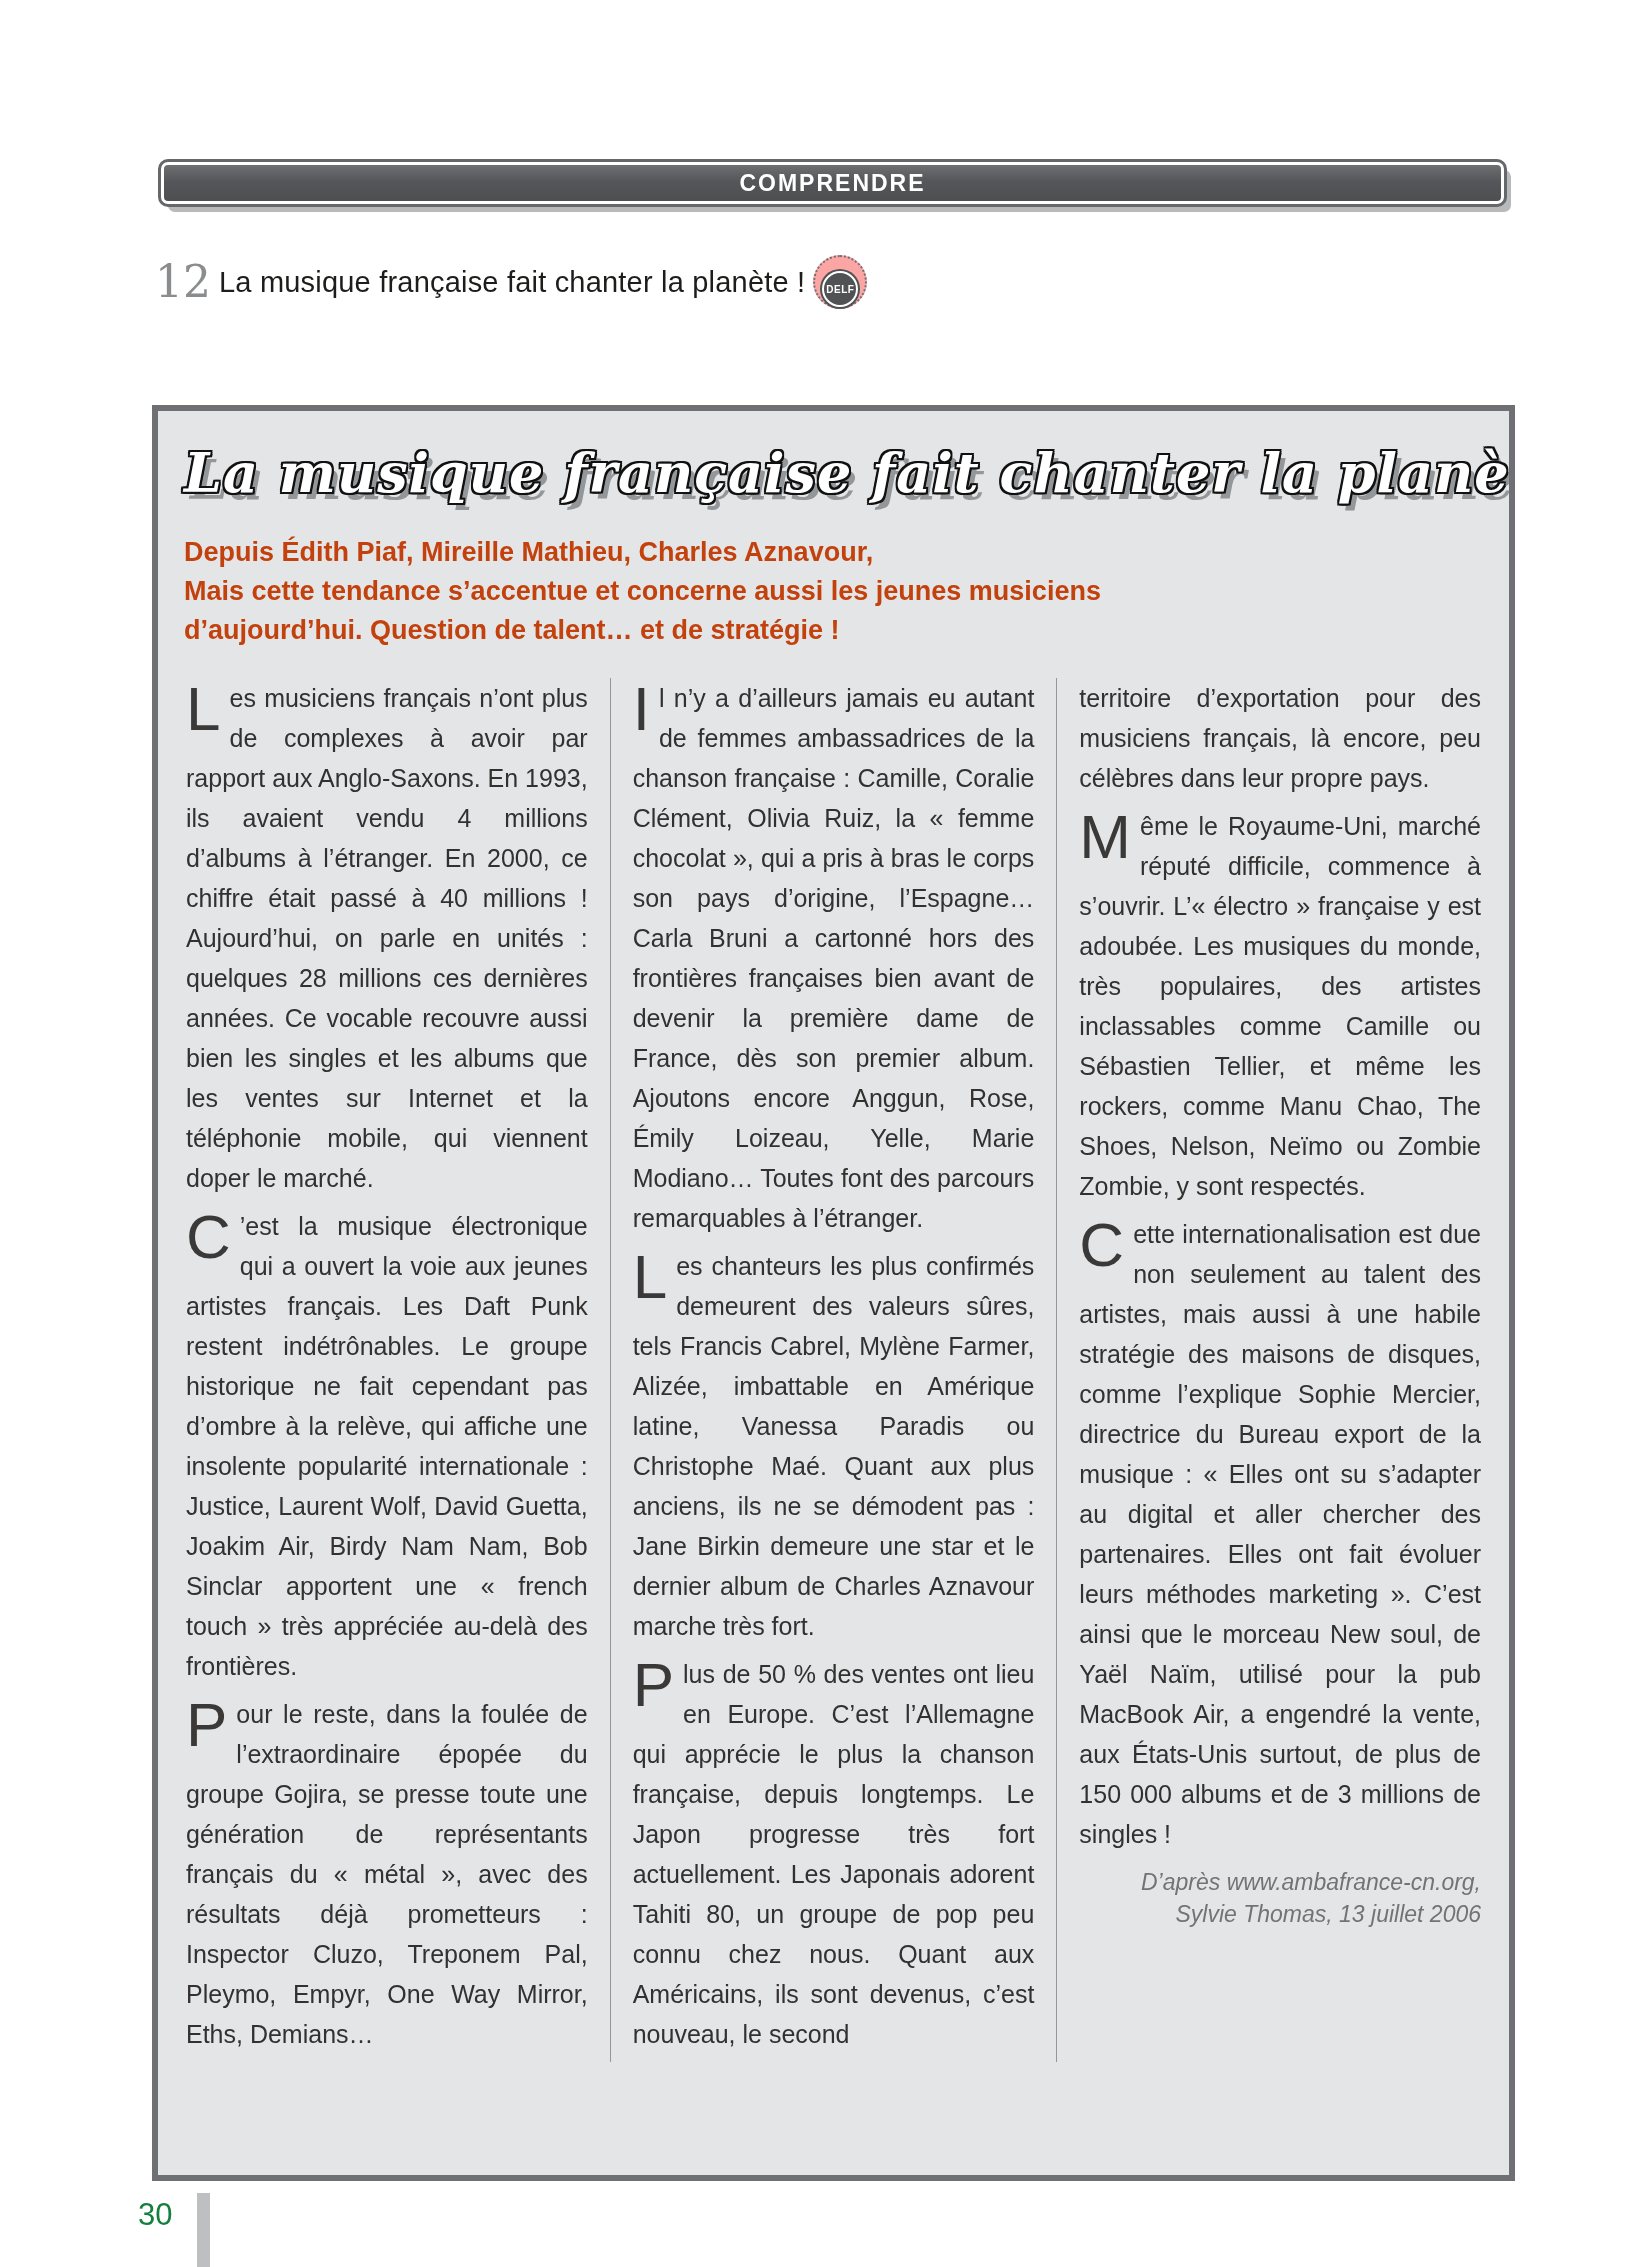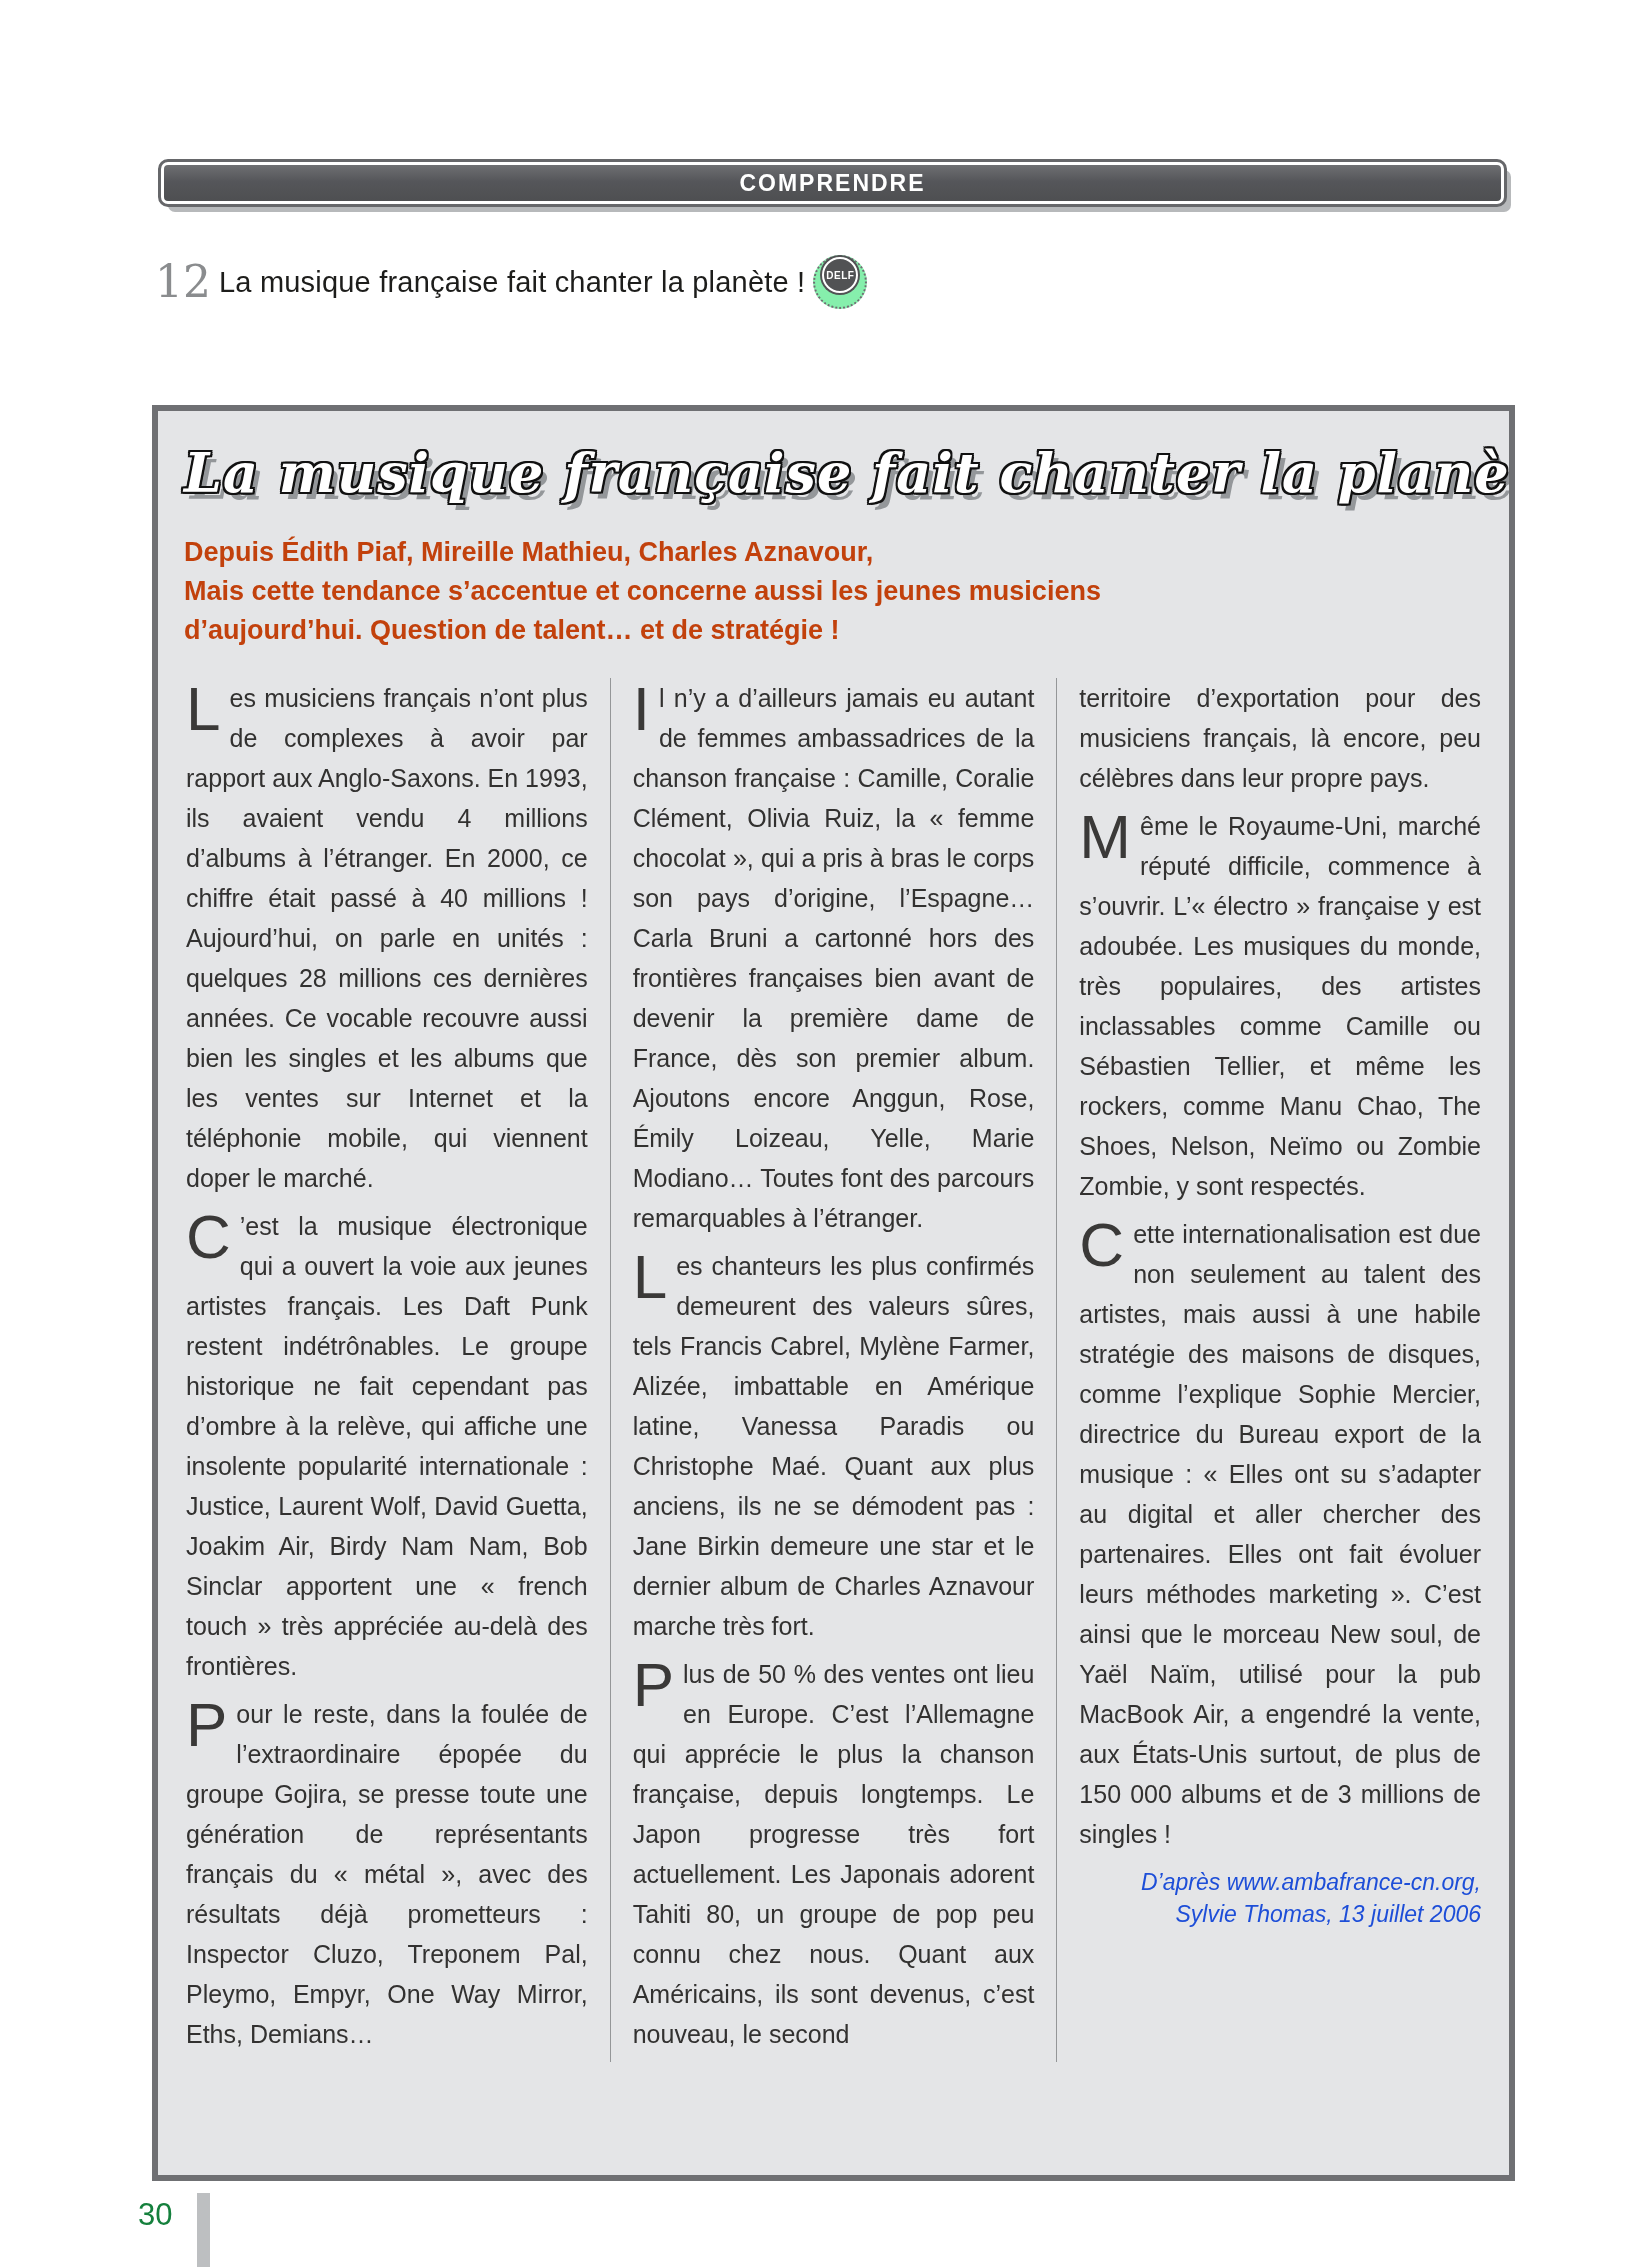--- a/index.html
+++ b/index.html
@@ -34,22 +34,22 @@
   }
   .lesson-num {
     font-family: "DejaVu Serif", serif;
     color: #8a8c8e; font-size: 44px; line-height: 1;
   }
   .lesson-title {
     font-size: 29px; font-weight: normal; color: #1d1d1b; letter-spacing: 0.2px;
   }
   .badge {
     width: 54px; height: 54px; border-radius: 50%;
-    background: #86efac; border: 2px dotted #6d6e71;
-    display: flex; align-items: flex-start; justify-content: center;
+    background: #fca5a5; border: 2px dotted #6d6e71;
+    display: flex; align-items: flex-end; justify-content: center;
     flex: 0 0 auto;
   }
   .badge-inner {
     width: 36px; height: 36px; border-radius: 50%;
     background: #515254; border: 2px solid #ffffff;
     box-shadow: 0 0 0 2px #515254;
     color: #ffffff; font-size: 10px; font-weight: bold; letter-spacing: 0.5px;
     display: flex; align-items: center; justify-content: center;
   }
 
@@ -103,21 +103,21 @@
     padding: 2px 9px 4px 0;
     color: #3a3938;
   }
   .dropcap:empty { display: none; }
 
   .attribution {
     margin-top: 12px;
     text-align: right;
     font-style: italic;
     font-size: 23px; line-height: 32px;
-    color: #1d4ed8;
+    color: #737373;
   }
 
   
   .page-num {
     position: absolute; left: 138px; top: 2197px;
     font-size: 31px; color: #15803d;
   }
   .page-bar {
     position: absolute; left: 197px; top: 2193px;
     width: 13px; height: 75px;

